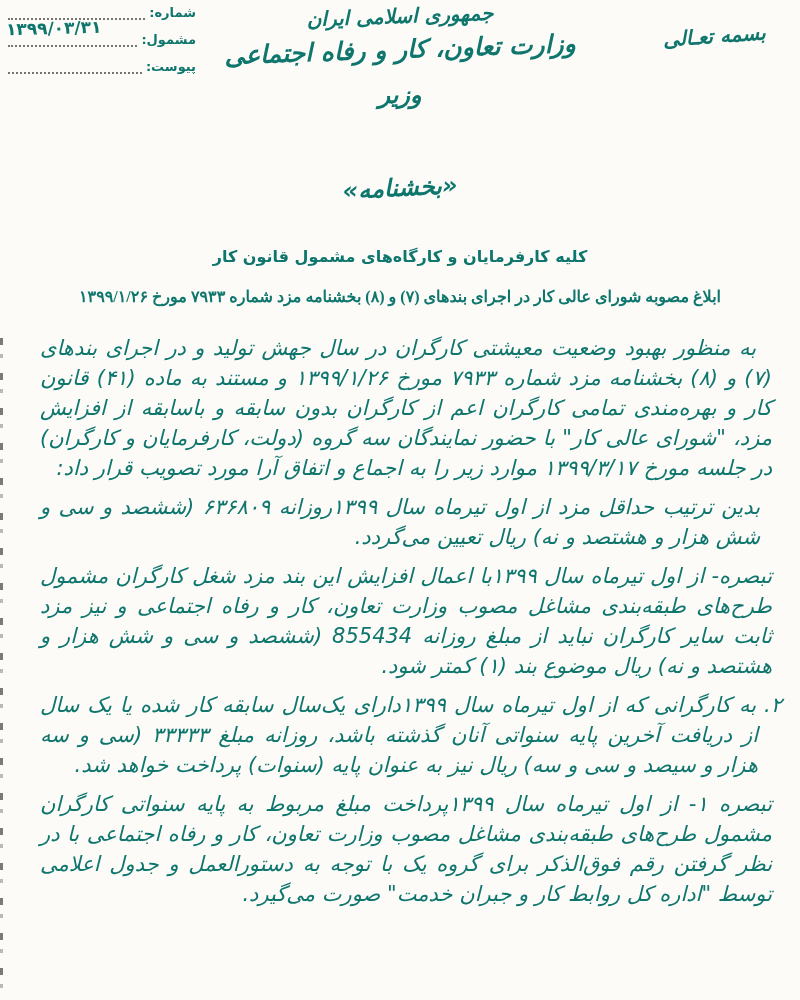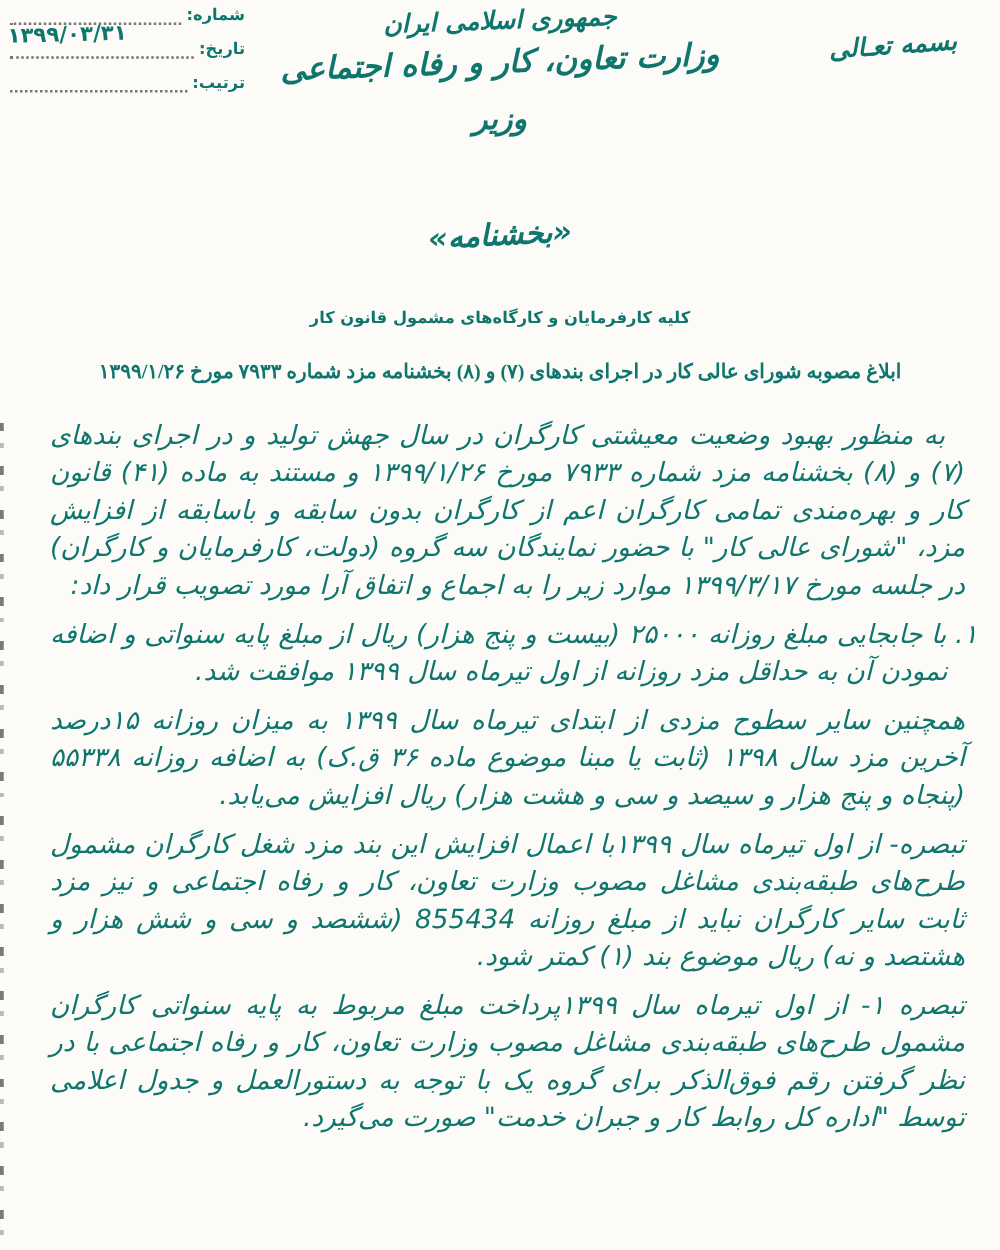--- a/index.html
+++ b/index.html
@@ -44,21 +44,21 @@
   .lh-minister{font-size:24px;font-weight:bold;font-style:italic;margin-top:17px;}
 
   .circular-title{
     position:absolute;top:174px;left:0;right:0;
     text-align:center;font-size:24px;font-weight:bold;font-style:italic;
     transform:rotate(-3deg);
   }
 
   .addressee{
     position:absolute;top:247px;left:0;right:0;
-    text-align:center;font-size:13px;font-weight:bold;white-space:nowrap;
+    text-align:center;font-size:16px;font-weight:bold;white-space:nowrap;
   }
   .subject{
     position:absolute;top:287px;left:0;right:0;
     text-align:center;font-size:16px;font-weight:bold;white-space:nowrap;font-family:Liberation Serif, serif;
   }
 
   
   .body{
     position:absolute;top:333px;right:28px;left:40px;
     direction:rtl;text-align:justify;
@@ -84,46 +84,46 @@
 <body>
 
 <div class="page">
 
   <div class="meta">
     <div class="meta-row">
       <span class="meta-label">شماره:</span>
       <span class="meta-leader"></span>
     </div>
     <div class="meta-row">
-      <span class="meta-label">تاریخ:</span>
+      <span class="meta-label">مشمول:</span>
       <span class="meta-leader"></span>
     </div>
     <div class="meta-row">
-      <span class="meta-label">ترتیب:</span>
+      <span class="meta-label">پیوست:</span>
       <span class="meta-leader"></span>
     </div>
   </div>
   <div class="date-stamp">۱۳۹۹/۰۳/۳۱</div>
 
   <div class="basmala">بسمه تعـالی</div>
 
   <div class="letterhead">
     <div class="lh-republic">جمهوری اسلامی ایران</div>
     <div class="lh-ministry">وزارت تعاون، کار و رفاه اجتماعی</div>
     <div class="lh-minister">وزیر</div>
   </div>
 
   <div class="circular-title">«بخشنامه»</div>
 
   <div class="addressee">کلیه کارفرمایان و کارگاه‌های مشمول قانون کار</div>
   <div class="subject">ابلاغ مصوبه شورای عالی کار در اجرای بندهای (۷) و (۸) بخشنامه مزد شماره ۷۹۳۳ مورخ ۱۳۹۹/۱/۲۶</div>
 
   <div class="body">
     <p class="para indent-first">به منظور بهبود وضعیت معیشتی کارگران در سال جهش تولید و در اجرای بندهای (۷) و (۸) بخشنامه مزد شماره ۷۹۳۳ مورخ ۱۳۹۹/۱/۲۶ و مستند به ماده (۴۱) قانون کار و بهره‌مندی تمامی کارگران اعم از کارگران بدون سابقه و باسابقه از افزایش مزد، "شورای عالی کار" با حضور نمایندگان سه گروه (دولت، کارفرمایان و کارگران) در جلسه مورخ ۱۳۹۹/۳/۱۷ موارد زیر را به اجماع و اتفاق آرا مورد تصویب قرار داد:</p>
-    <p class="para hang">۱. با جابجایی مبلغ روزانه ۲۵۰۰۰ (بیست و پنج هزار) ریال از مبلغ پایه سنواتی و اضافه نمودن آن به حداقل مزد روزانه از اول تیرماه سال ۱۳۹۹ موافقت شد.</p>
-    <p class="para">همچنین سایر سطوح مزدی از ابتدای تیرماه سال ۱۳۹۹ به میزان روزانه ۱۵درصد آخرین مزد سال ۱۳۹۸ (ثابت یا مبنا موضوع ماده ۳۶ ق.ک) به اضافه روزانه ۵۵۳۳۸ (پنجاه و پنج هزار و سیصد و سی و هشت هزار) ریال افزایش می‌یابد.</p>
+    <p class="para sub-indent">بدین ترتیب حداقل مزد از اول تیرماه سال ۱۳۹۹روزانه ۶۳۶۸۰۹ (ششصد و سی و شش هزار و هشتصد و نه) ریال تعیین می‌گردد.</p>
     <p class="para">تبصره- از اول تیرماه سال ۱۳۹۹با اعمال افزایش این بند مزد شغل کارگران مشمول طرح‌های طبقه‌بندی مشاغل مصوب وزارت تعاون، کار و رفاه اجتماعی و نیز مزد ثابت سایر کارگران نباید از مبلغ روزانه 855434 (ششصد و سی و شش هزار و هشتصد و نه) ریال موضوع بند (۱) کمتر شود.</p>
+    <p class="para hang">۲. به کارگرانی که از اول تیرماه سال ۱۳۹۹دارای یک‌سال سابقه کار شده یا یک سال از دریافت آخرین پایه سنواتی آنان گذشته باشد، روزانه مبلغ ۳۳۳۳۳ (سی و سه هزار و سیصد و سی و سه) ریال نیز به عنوان پایه (سنوات) پرداخت خواهد شد.</p>
     <p class="para">تبصره ۱- از اول تیرماه سال ۱۳۹۹پرداخت مبلغ مربوط به پایه سنواتی کارگران مشمول طرح‌های طبقه‌بندی مشاغل مصوب وزارت تعاون، کار و رفاه اجتماعی با در نظر گرفتن رقم فوق‌الذکر برای گروه یک با توجه به دستورالعمل و جدول اعلامی توسط "اداره کل روابط کار و جبران خدمت" صورت می‌گیرد.</p>
   </div>
 
   <div class="scan-edge"></div>
 
 </div>
 
 </body></html>

